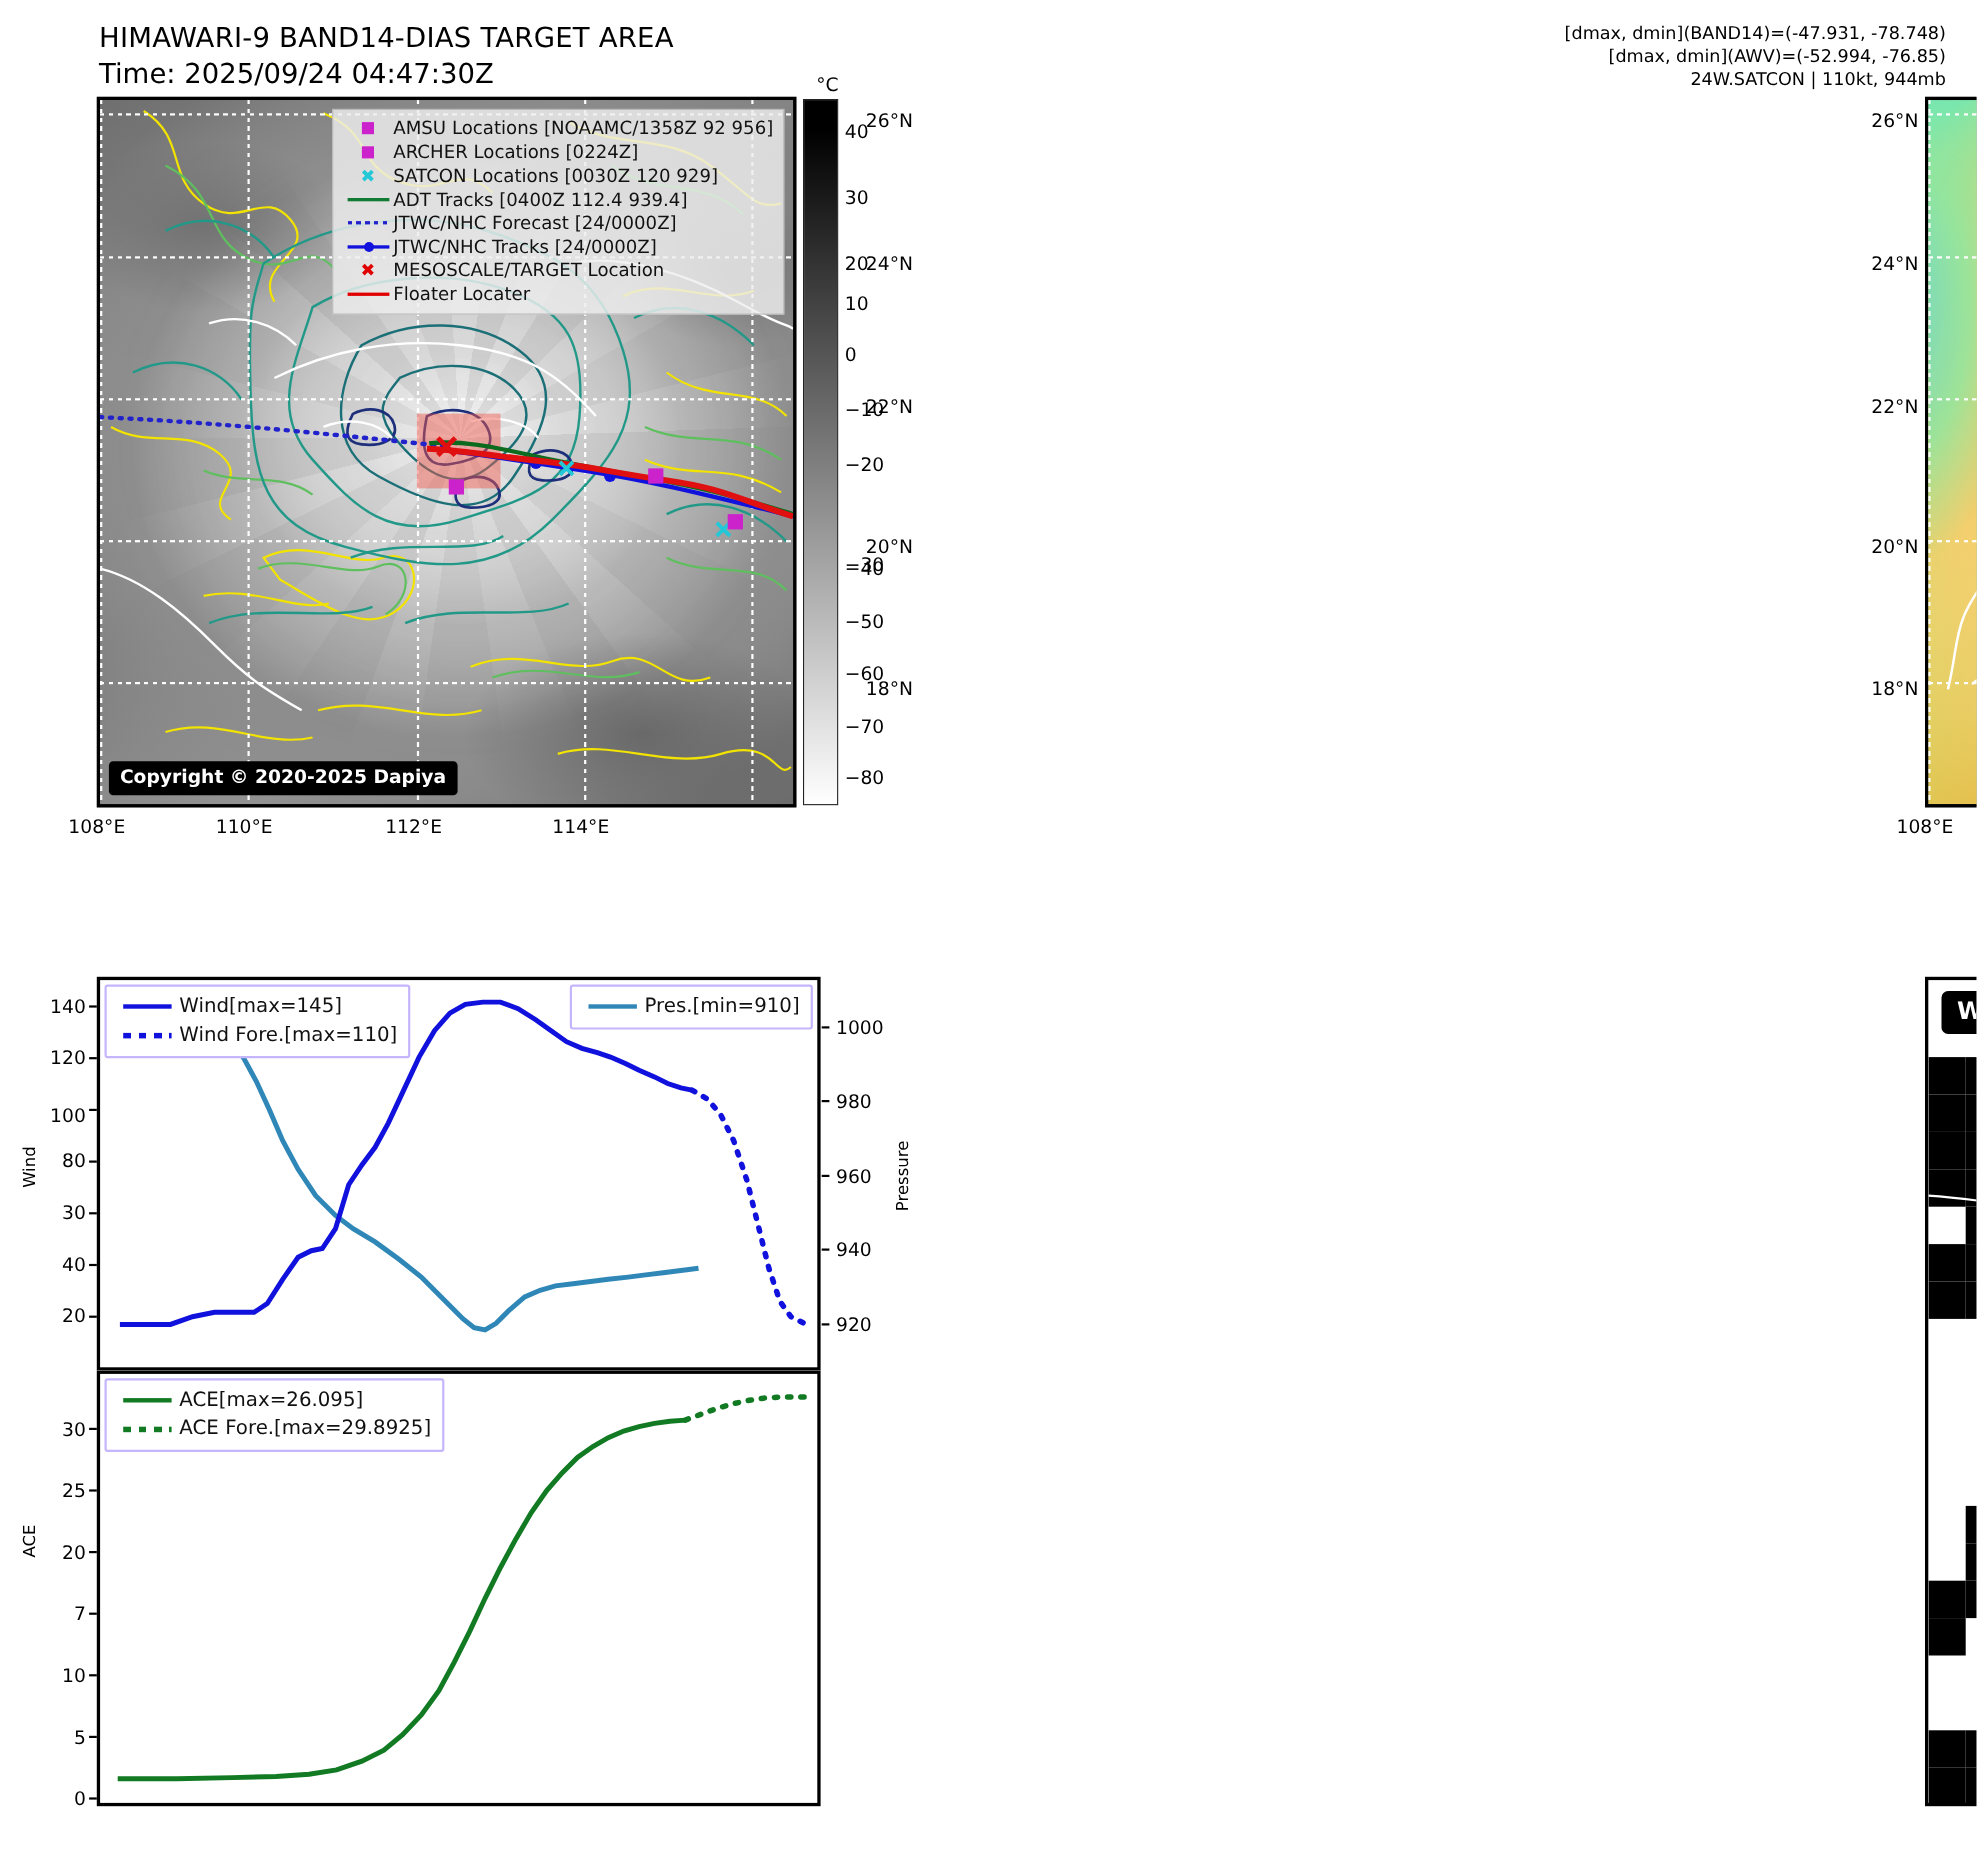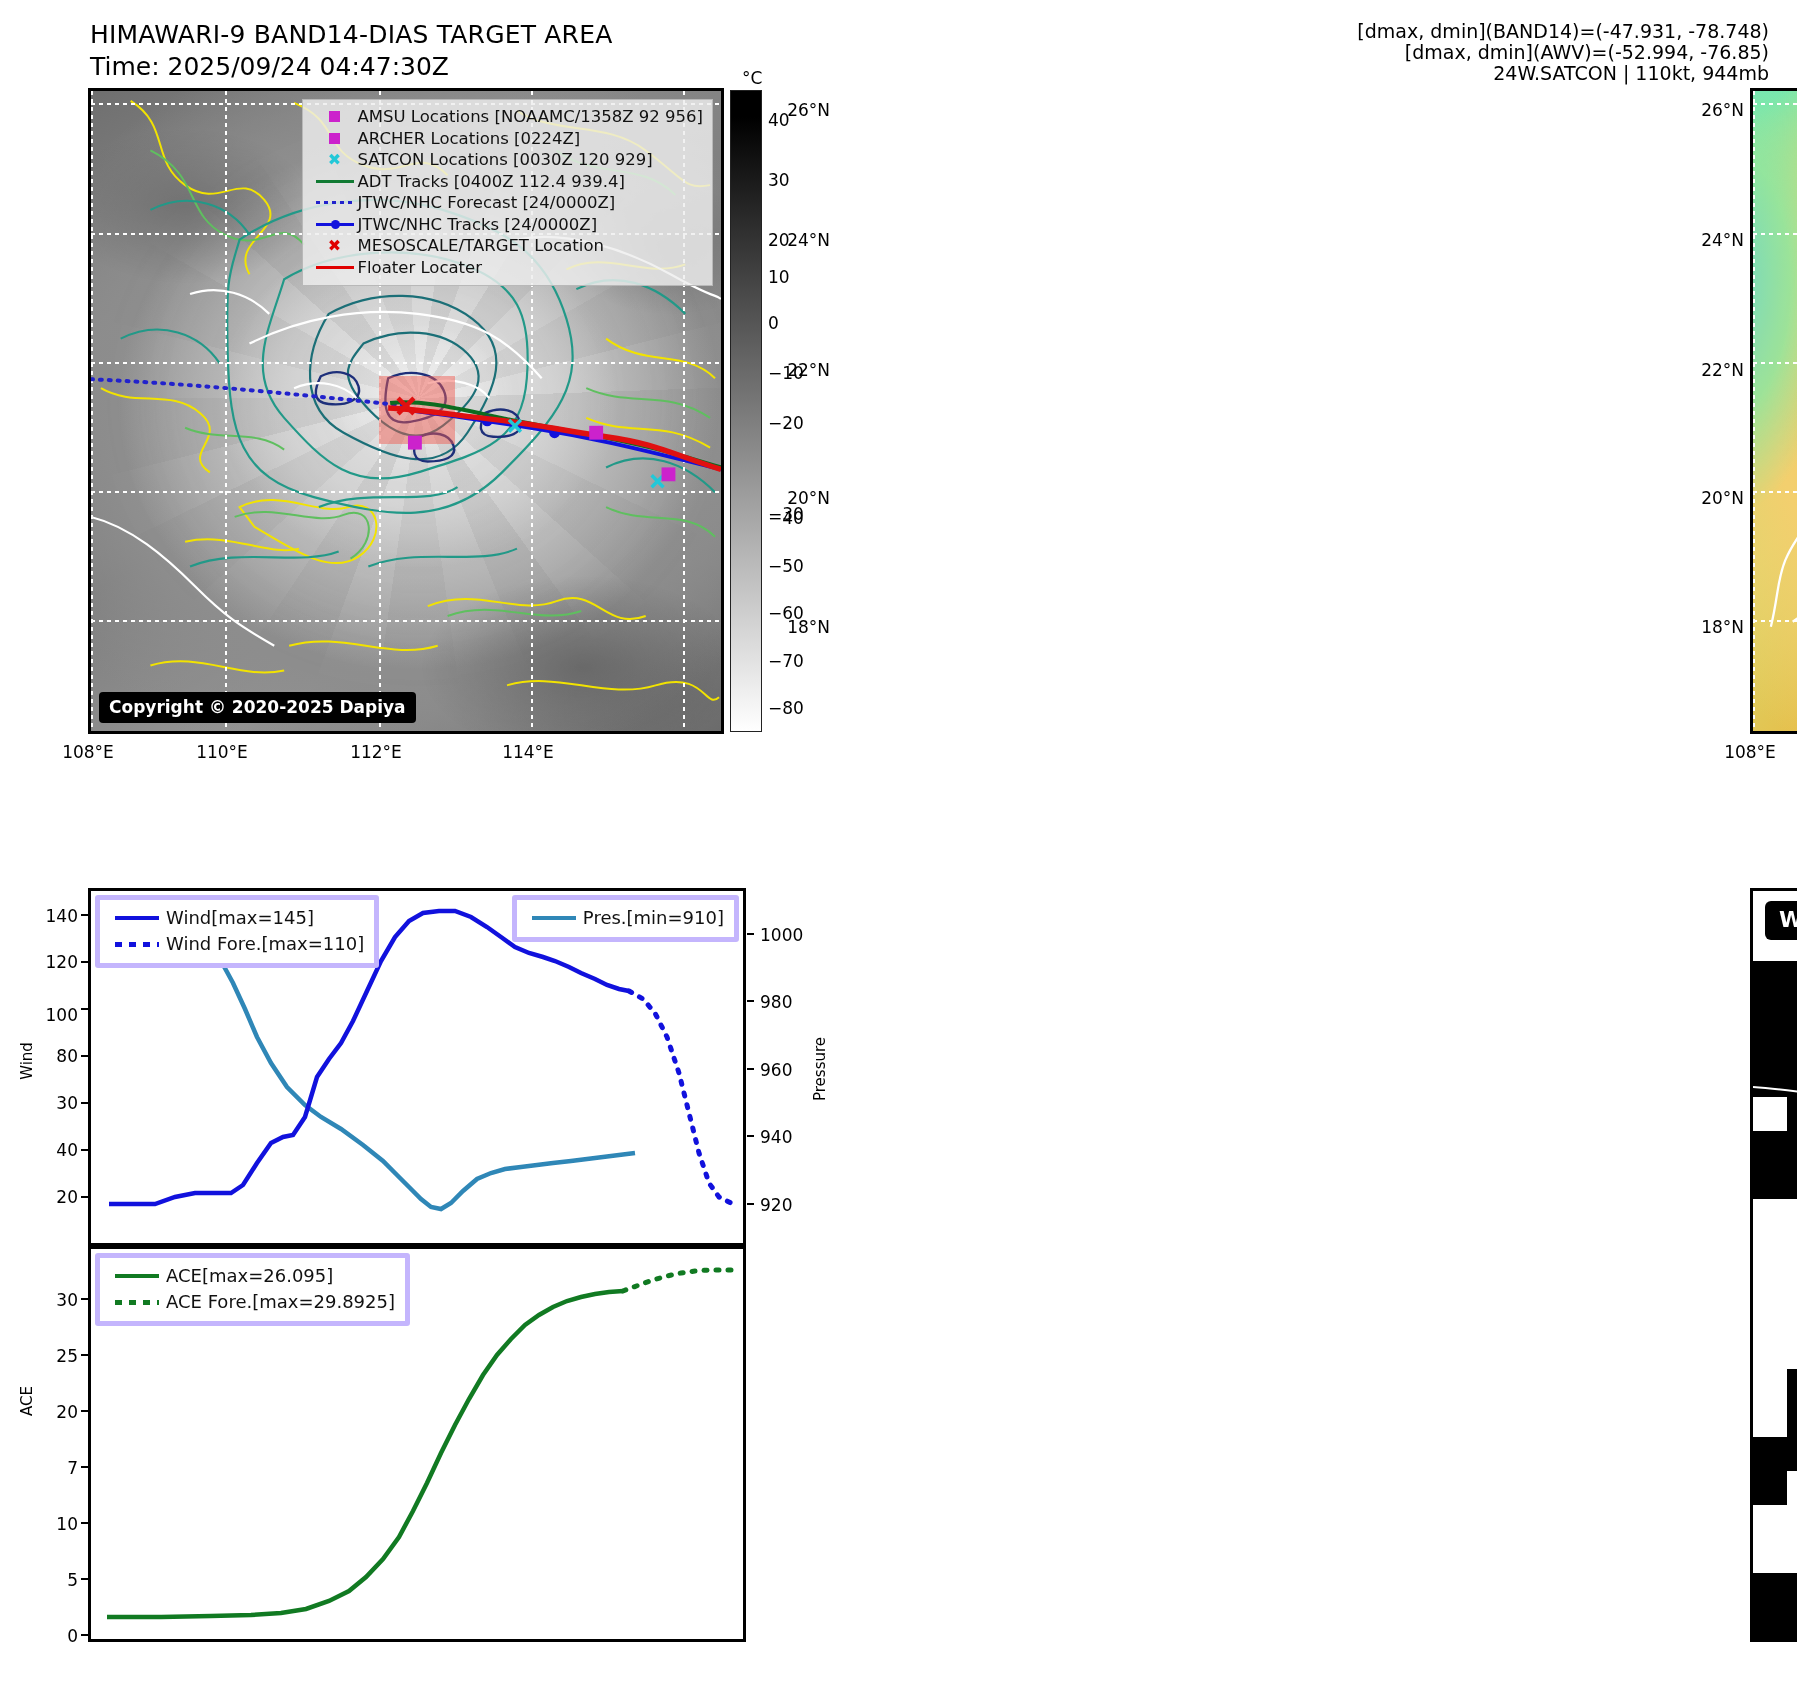--- a/index.html
+++ b/index.html
@@ -118,21 +118,21 @@
   .cbar-tick { position: absolute; font-size: 17px; color: #000; white-space: nowrap; }
 
   #cb1-body {
     background: linear-gradient(to bottom, #000000 0%, #000000 4%, #f7f7f7 97%, #ffffff 100%);
   }
 
   
   #panel-awv { position: absolute; left: 830px; top: 0; width: 967px; height: 760px; }
   .hdr-right {
     position: absolute; right: 28px;
-    font-size: 19px; color: #000; text-align: center; white-space: nowrap;
+    font-size: 16px; color: #000; text-align: center; white-space: nowrap;
   }
   #awv-map { left: 920px; top: 88px; width: 760px; height: 646px; border: 3px solid #000; }
 
   .awv-base {
     position: absolute; inset: 0;
     background:
       radial-gradient(circle 26px at 62.5% 45%, #5a0d04 0%, #7d1405 60%, rgba(125,20,5,0) 100%),
       radial-gradient(ellipse 120px 105px at 62% 45%, #8c2a04 0%, #b24505 55%, rgba(178,69,5,0) 100%),
       radial-gradient(ellipse 250px 225px at 60% 47%, #cf6806 0%, #dd8209 60%, rgba(221,130,9,0) 100%),
       radial-gradient(ellipse 400px 340px at 58% 48%, #e59a14 0%, #eeb02a 65%, rgba(238,176,42,0) 100%),
@@ -175,21 +175,21 @@
     position: absolute; font-size: 15px; color: #000;
     transform-origin: 50% 50%; transform: rotate(-90deg); white-space: nowrap;
   }
   .ytick {
     position: absolute; font-size: 17px; color: #000; white-space: nowrap; text-align: right;
   }
   .ytickmark { position: absolute; height: 1.6px; background: #000; width: 7px; }
 
   .ch-legend {
     position: absolute;
-    background: #fff; border: 5px solid #c4b5fd; border-radius: 3px;
+    background: #fff; border: 2px solid #c4b5fd; border-radius: 3px;
     padding: 5px 10px 6px 8px; font-size: 18px; color: #111; line-height: 26px;
     z-index: 6;
   }
   .ch-legend .lg-row { height: 26px; }
   .ch-legend .lg-key { width: 58px; flex: 0 0 58px; }
   .ch-line-s { width: 44px; height: 4px; display: inline-block; }
   .ch-dot-s  { width: 44px; height: 5px; display: inline-block;
                background-image: repeating-linear-gradient(to right,currentColor 0 7px,transparent 7px 14px); }
 
   

